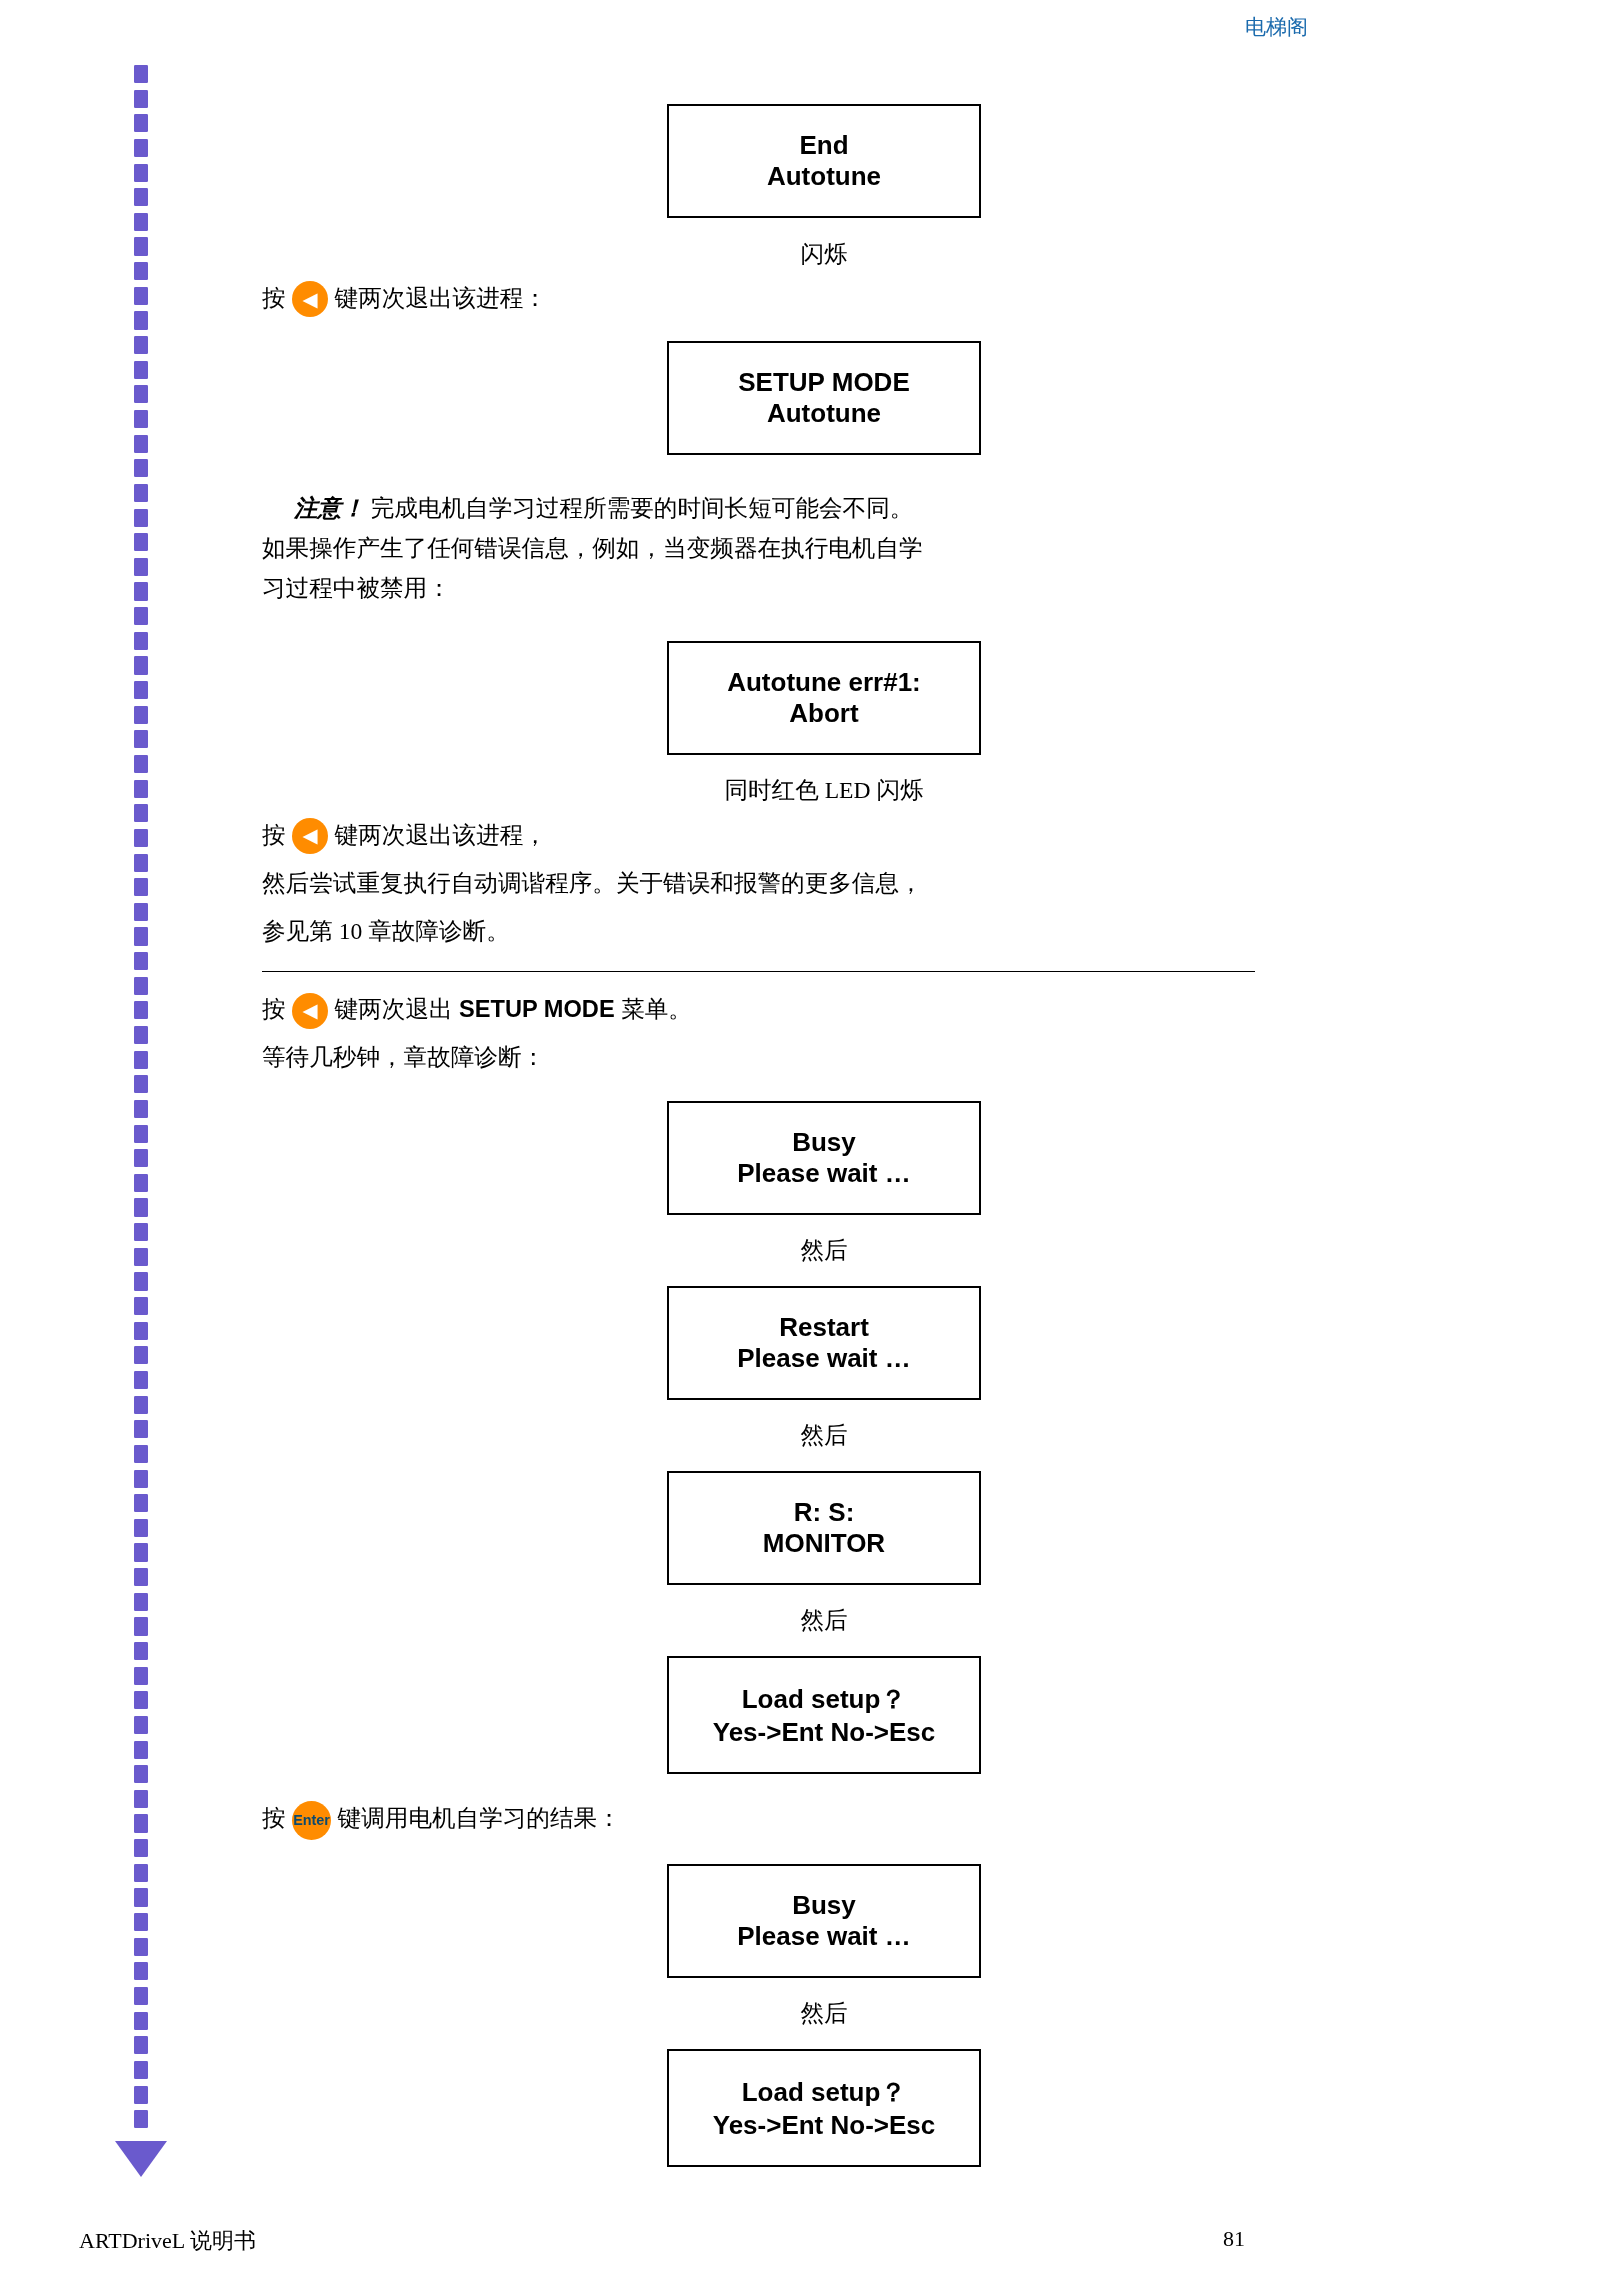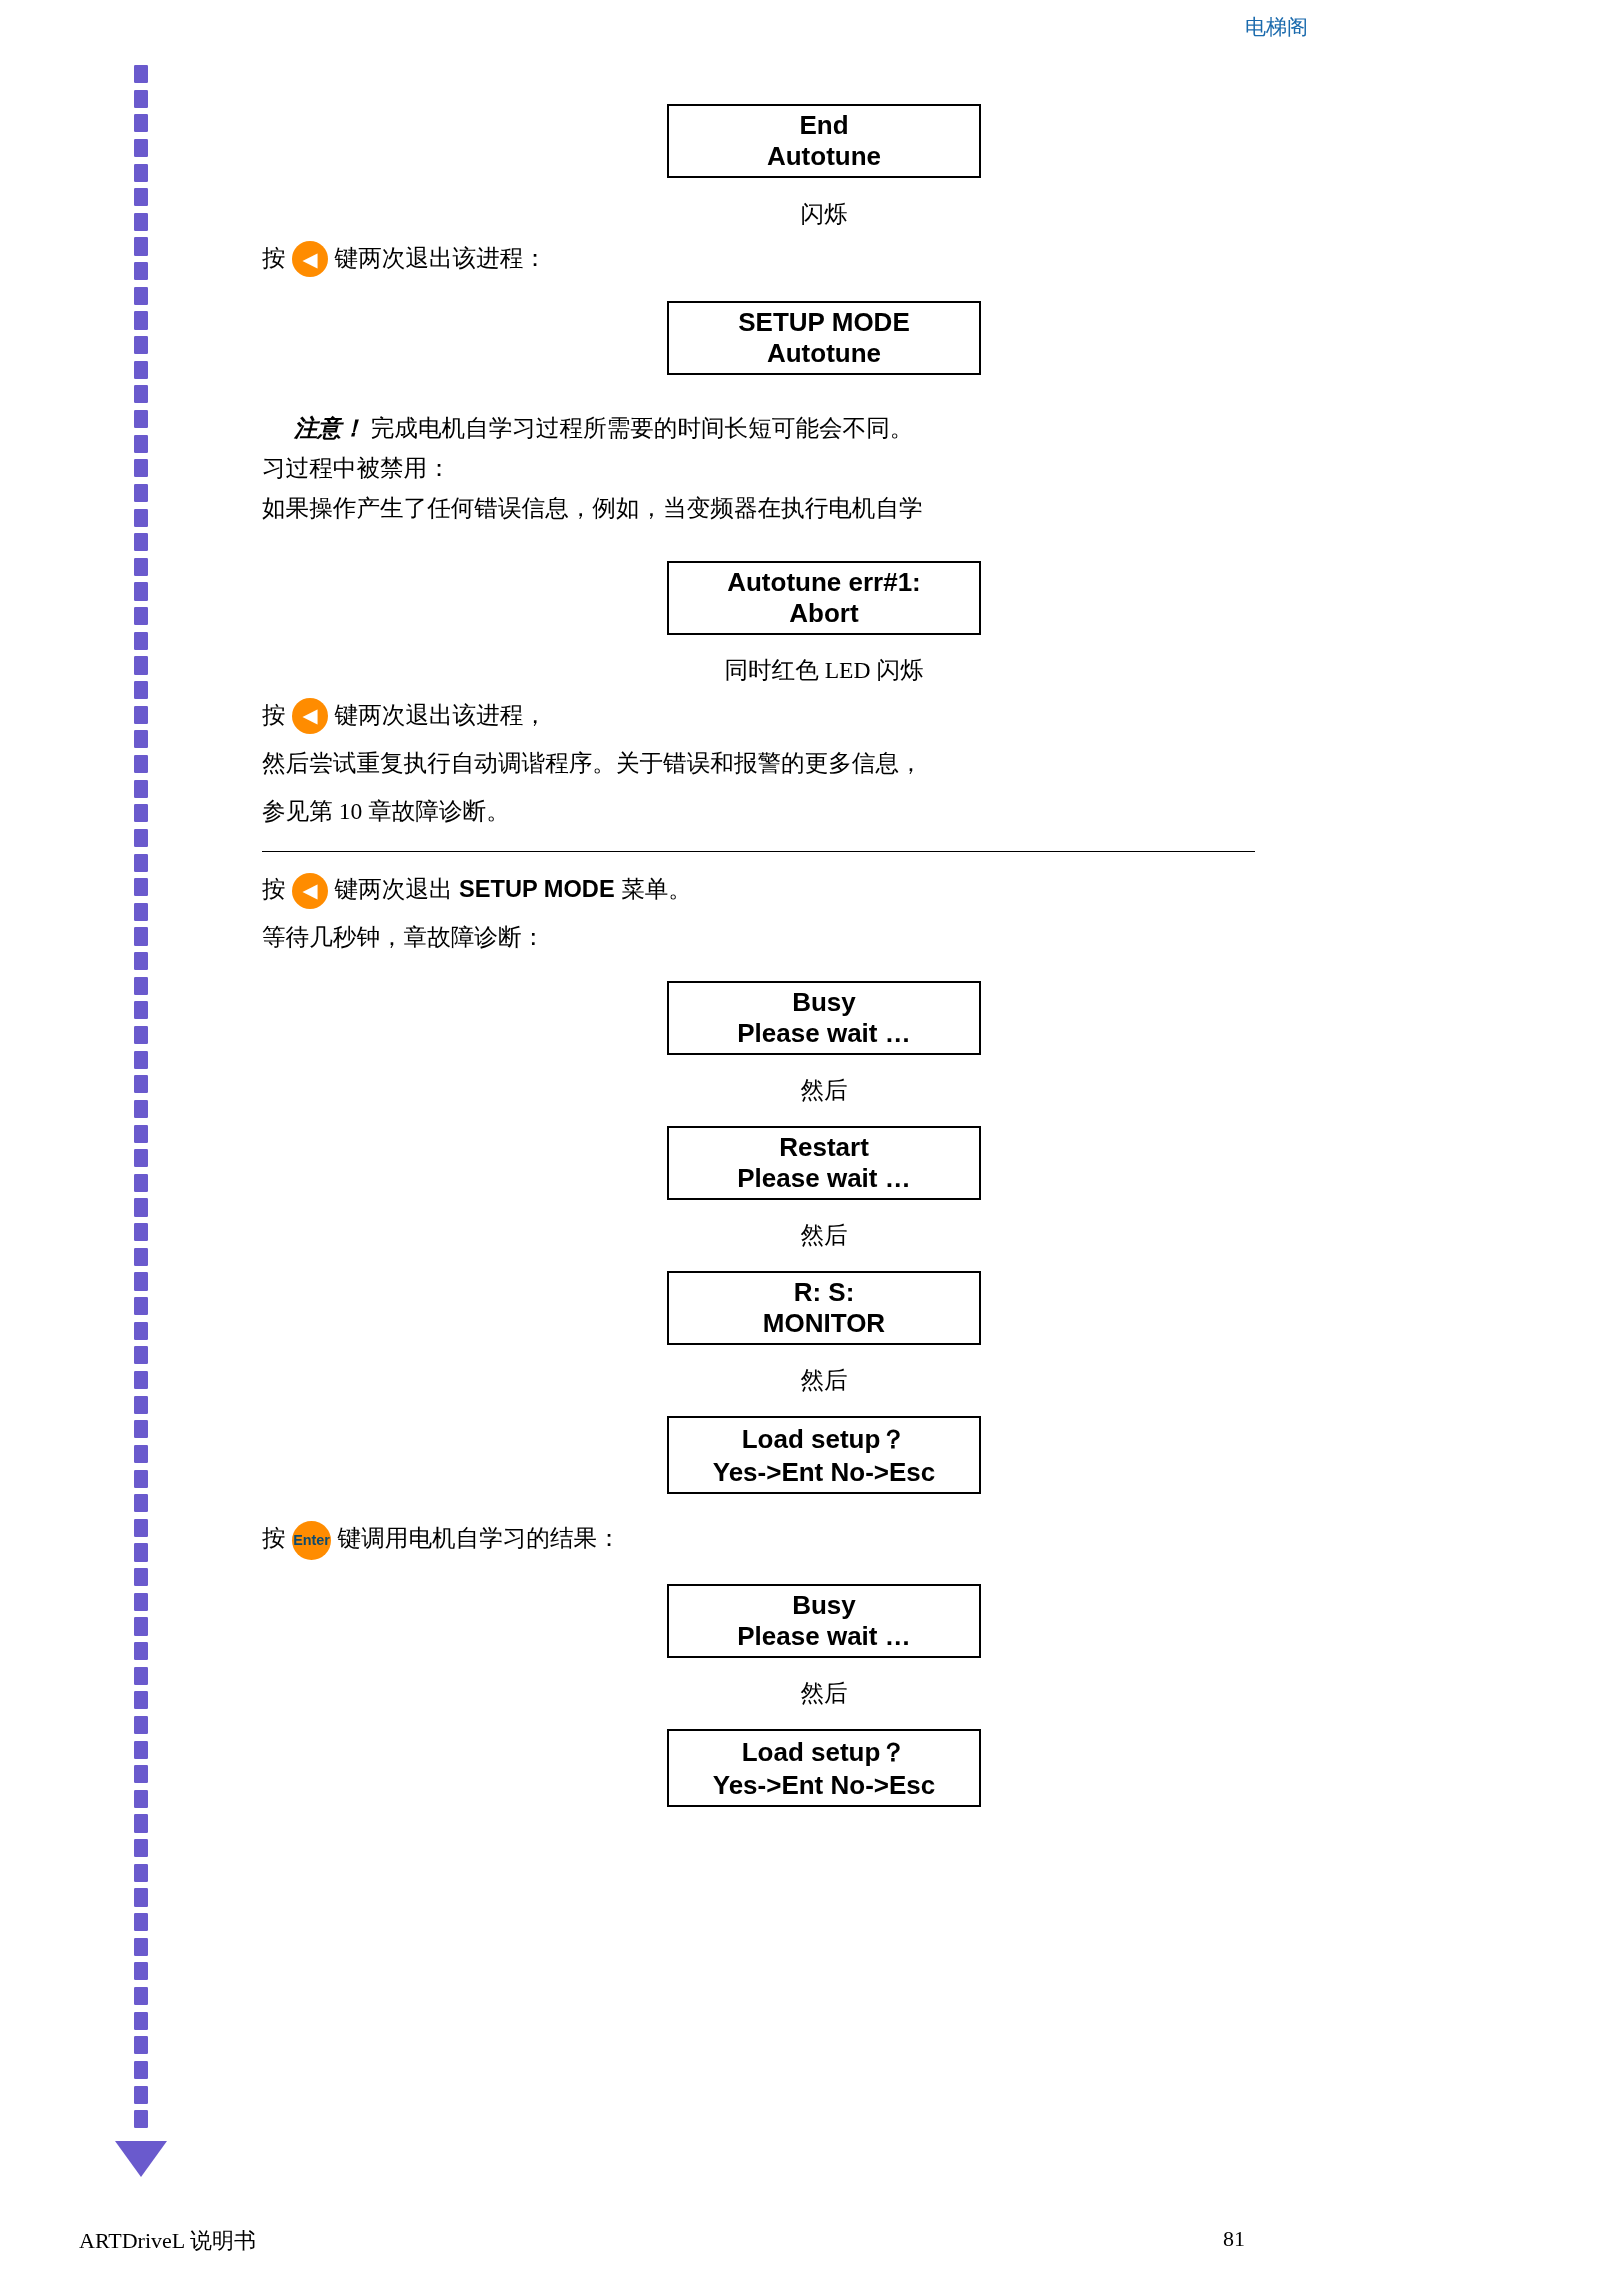--- a/index.html
+++ b/index.html
@@ -55,21 +55,21 @@
       margin-top: 6.5px;
     }
     
     .main-content {
       margin-left: 183px;
       padding-top: 39px;
     }
     
     .lcd-box {
       border: 2px solid #000;
-      padding: 4px 26px;
+      padding: 24px 26px;
       display: inline-block;
       background: #fff;
       min-width: 314px;
       margin: 13px 0;
     }
     .lcd-box .lcd-line1 {
       font-size: 26px;
       font-weight: bold;
       font-family: Arial, sans-serif;
     }
@@ -278,22 +278,22 @@
       <div class="lcd-box">
         <div class="lcd-line1">SETUP MODE</div>
         <div class="lcd-line2">Autotune</div>
       </div>
     </div>
 
 
     <div class="note-section">
       <span class="note-title">注意！</span>
       <span class="note-text">    完成电机自学习过程所需要的时间长短可能会不同。</span>
+      <div class="note-text">如果操作产生了任何错误信息，例如，当变频器在执行电机自学</div>
       <div class="note-text">习过程中被禁用：</div>
-      <div class="note-text">如果操作产生了任何错误信息，例如，当变频器在执行电机自学</div>
     </div>
 
     <div class="lcd-center">
       <div class="lcd-box">
         <div class="lcd-line1">Autotune err#1:</div>
         <div class="lcd-line2">Abort</div>
       </div>
     </div>
 
     <div class="then-label">同时红色 LED 闪烁</div>

